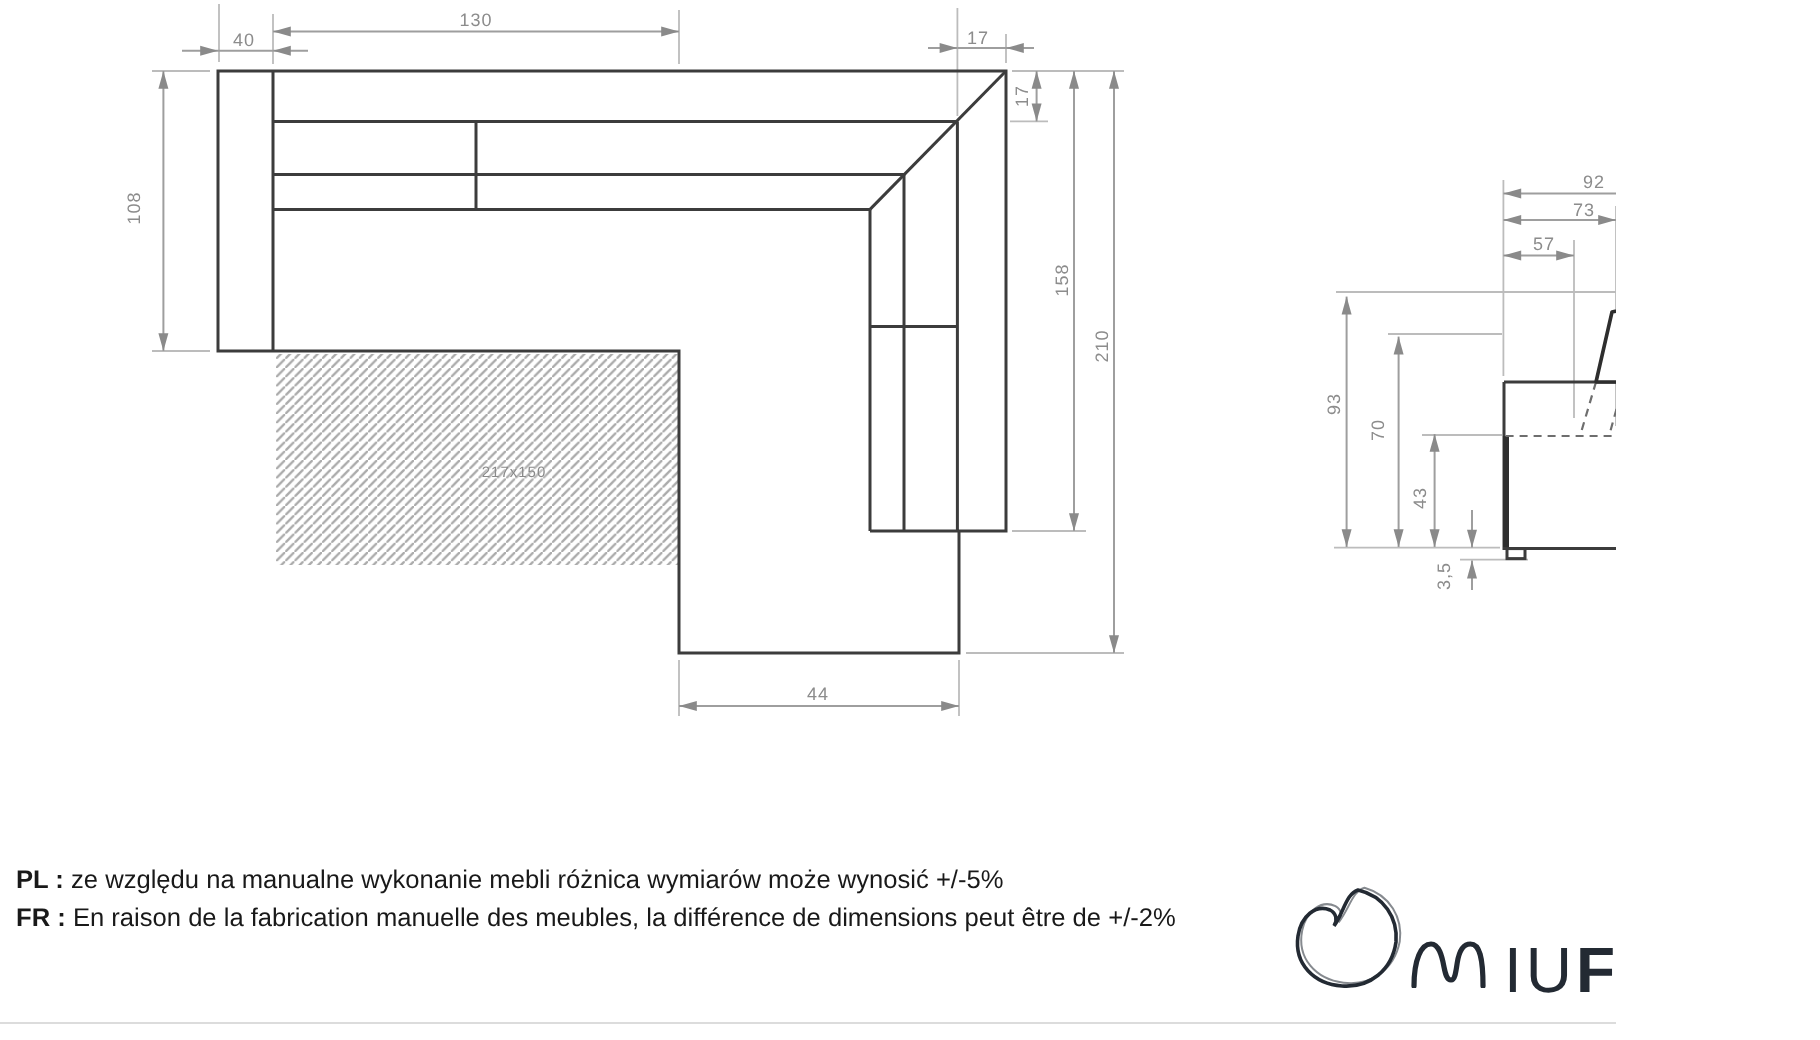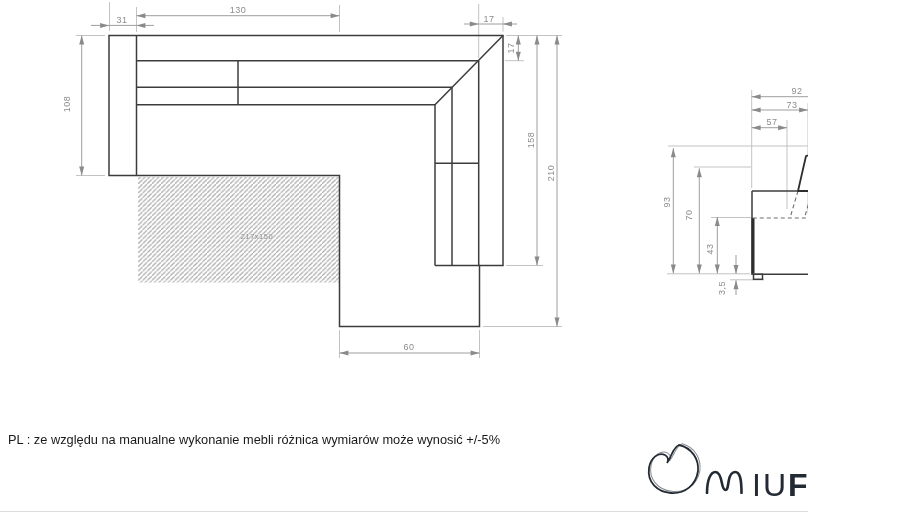--- a/index.html
+++ b/index.html
@@ -4,21 +4,21 @@
 <style>
   html,body{margin:0;padding:0;background:#fff;}
   .page{position:relative;width:808px;height:520px;background:#fff;overflow:hidden;
         font-family:"Liberation Sans",sans-serif;}
   svg{position:absolute;left:0;top:0;}
   .labels span{position:absolute;font-size:9px;color:#8c8c8c;letter-spacing:.5px;
         white-space:nowrap;transform:translate(-50%,-50%);}
   .labels span.v{transform:translate(-50%,-50%) rotate(-90deg);}
   .labels span.hatchlbl{font-size:7.5px;color:#8a8a8a;text-shadow:0 0 2px #fff;}
   .footer{position:absolute;left:8px;top:431px;color:#191919;font-size:12.8px;line-height:18.6px;}
-  .footer .nl{font-weight:normal;}
+  .footer .nl{font-weight:bold;}
   .divider{position:absolute;left:0;top:511px;width:910px;border-top:1px solid #dcdcdc;}
   .logo{position:absolute;left:645px;top:441px;display:flex;align-items:flex-end;color:#232a33;}
   .logo .iu{font-size:32px;font-weight:500;letter-spacing:2px;line-height:24px;margin-left:1px;}
   .logo .form{font-size:32px;font-weight:800;letter-spacing:2.5px;line-height:24px;}
   .logo .reg{font-size:10px;font-weight:700;margin-bottom:13px;margin-left:1px;}
   .logo svg{position:static;}
 </style>
 </head>
 <body>
 
@@ -123,41 +123,42 @@
       </g>
       <g fill="#fff" stroke="#2e2e2e" stroke-width="1.8" stroke-linejoin="round">
         <path d="M814.5,191 L827,147 L843,143 L829.5,191 Z"></path>
         <path d="M798,191 L806,156 L822.5,152 L813.5,191 Z"></path>
       </g>
     </g>
   </svg>
 
   <div class="labels">
     <span style="left:238px;top:10px">130</span>
-    <span style="left:122px;top:20px">31</span>
+    <span style="left:122px;top:20px">40</span>
     <span style="left:489px;top:18.5px">17</span>
     <span class="v" style="left:511px;top:48px">17</span>
     <span class="v" style="left:67px;top:104px">108</span>
     <span class="v" style="left:531px;top:140px">158</span>
     <span class="v" style="left:551px;top:173px">210</span>
-    <span style="left:409px;top:347px">60</span>
+    <span style="left:409px;top:347px">44</span>
     <span class="hatchlbl" style="left:257px;top:236px">217x150</span>
 
     <span style="left:797px;top:91px">92</span>
     <span style="left:792px;top:104.5px">73</span>
     <span style="left:772px;top:122px">57</span>
     <span class="v" style="left:667px;top:202px">93</span>
     <span class="v" style="left:689px;top:215px">70</span>
     <span class="v" style="left:710px;top:249px">43</span>
     <span class="v" style="left:722px;top:288px">3,5</span>
     <span class="v" style="left:884px;top:233px">67</span>
   </div>
 
   <div class="footer">
     <div><span class="nl">PL :</span> <span>ze względu na manualne wykonanie mebli różnica wymiarów może wynosić +/-5%</span></div>
+    <div><span class="nl">FR :</span> <span>En raison de la fabrication manuelle des meubles, la différence de dimensions peut être de +/-2%</span></div>
   </div>
 
   <div class="divider"></div>
 
   <div class="logo">
     <svg width="58" height="56" viewBox="0 0 58 56">
       <g fill="none" stroke="#232a33" stroke-linecap="round">
         <path stroke-width="1" stroke-opacity="0.55" transform="translate(2,-1.5) rotate(3 28 28)" d="M34,4 C47,7 54,18 53,30 C51,44 40,53 26,52 C12,51 2,41 4,27 C5.5,17 13,11 20,14 C23,15.5 24,19 22,22 C27,15 28,6 34,4 Z"></path>
         <path stroke-width="1.8" d="M34,4 C47,7 54,18 53,30 C51,44 40,53 26,52 C12,51 2,41 4,27 C5.5,17 13,11 20,14 C23,15.5 24,19 22,22 C27,15 28,6 34,4 Z"></path>
       </g>

